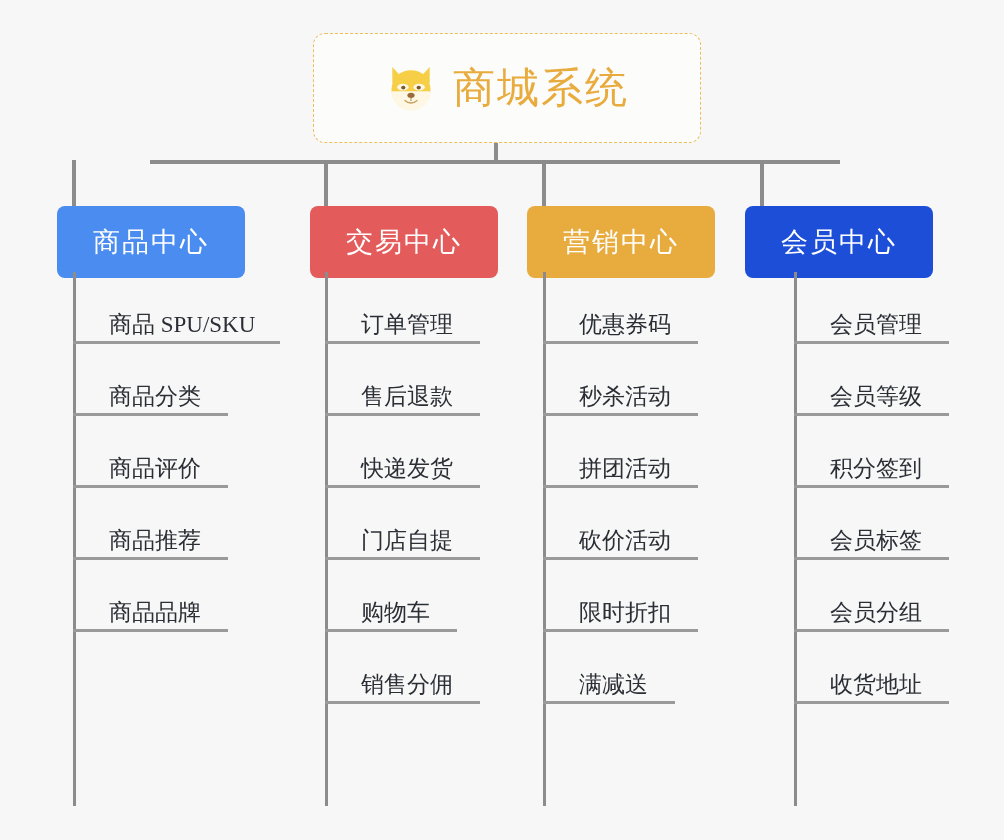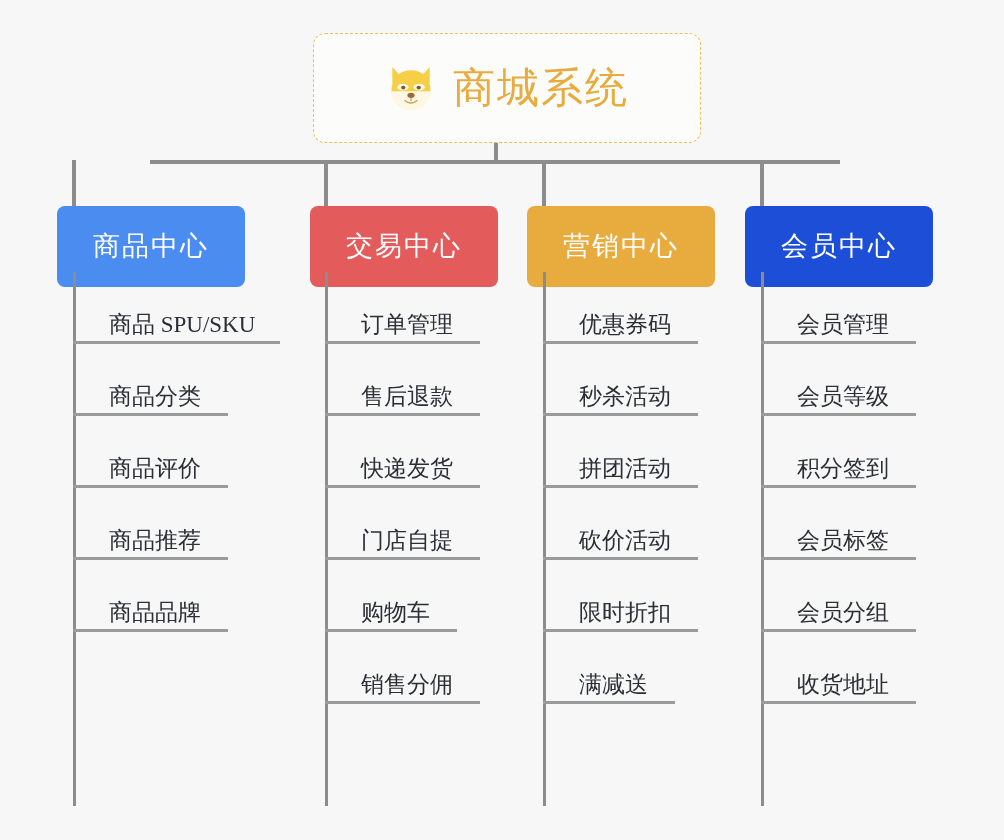--- a/index.html
+++ b/index.html
@@ -70,21 +70,21 @@
     top: 160px;
     width: 4px;
     height: 46px;
   }
 
   
   .cat-box {
     position: absolute;
     top: 206px;
     width: 188px;
-    height: 81px;
+    height: 72px;
     border-radius: 8px;
     display: flex;
     align-items: center;
     justify-content: center;
   }
   .cat-label {
     font-size: 27px;
     color: #ffffff;
     letter-spacing: 2px;
     line-height: 1;
@@ -243,21 +243,21 @@
         </div>
         <div class="leaf">
           <span class="leaf-text">限时折扣</span>
           <div class="leaf-rule" style="width: 155px;"></div>
         </div>
         <div class="leaf">
           <span class="leaf-text">满减送</span>
           <div class="leaf-rule" style="width: 132px;"></div>
         </div>
       </div>
-      <div class="branch" style="left: 761px;">
+      <div class="branch" style="left: 794px;">
         <div class="spine" style="height: 534px;"></div>
         <div class="leaf">
           <span class="leaf-text">会员管理</span>
           <div class="leaf-rule" style="width: 155px;"></div>
         </div>
         <div class="leaf">
           <span class="leaf-text">会员等级</span>
           <div class="leaf-rule" style="width: 155px;"></div>
         </div>
         <div class="leaf">

